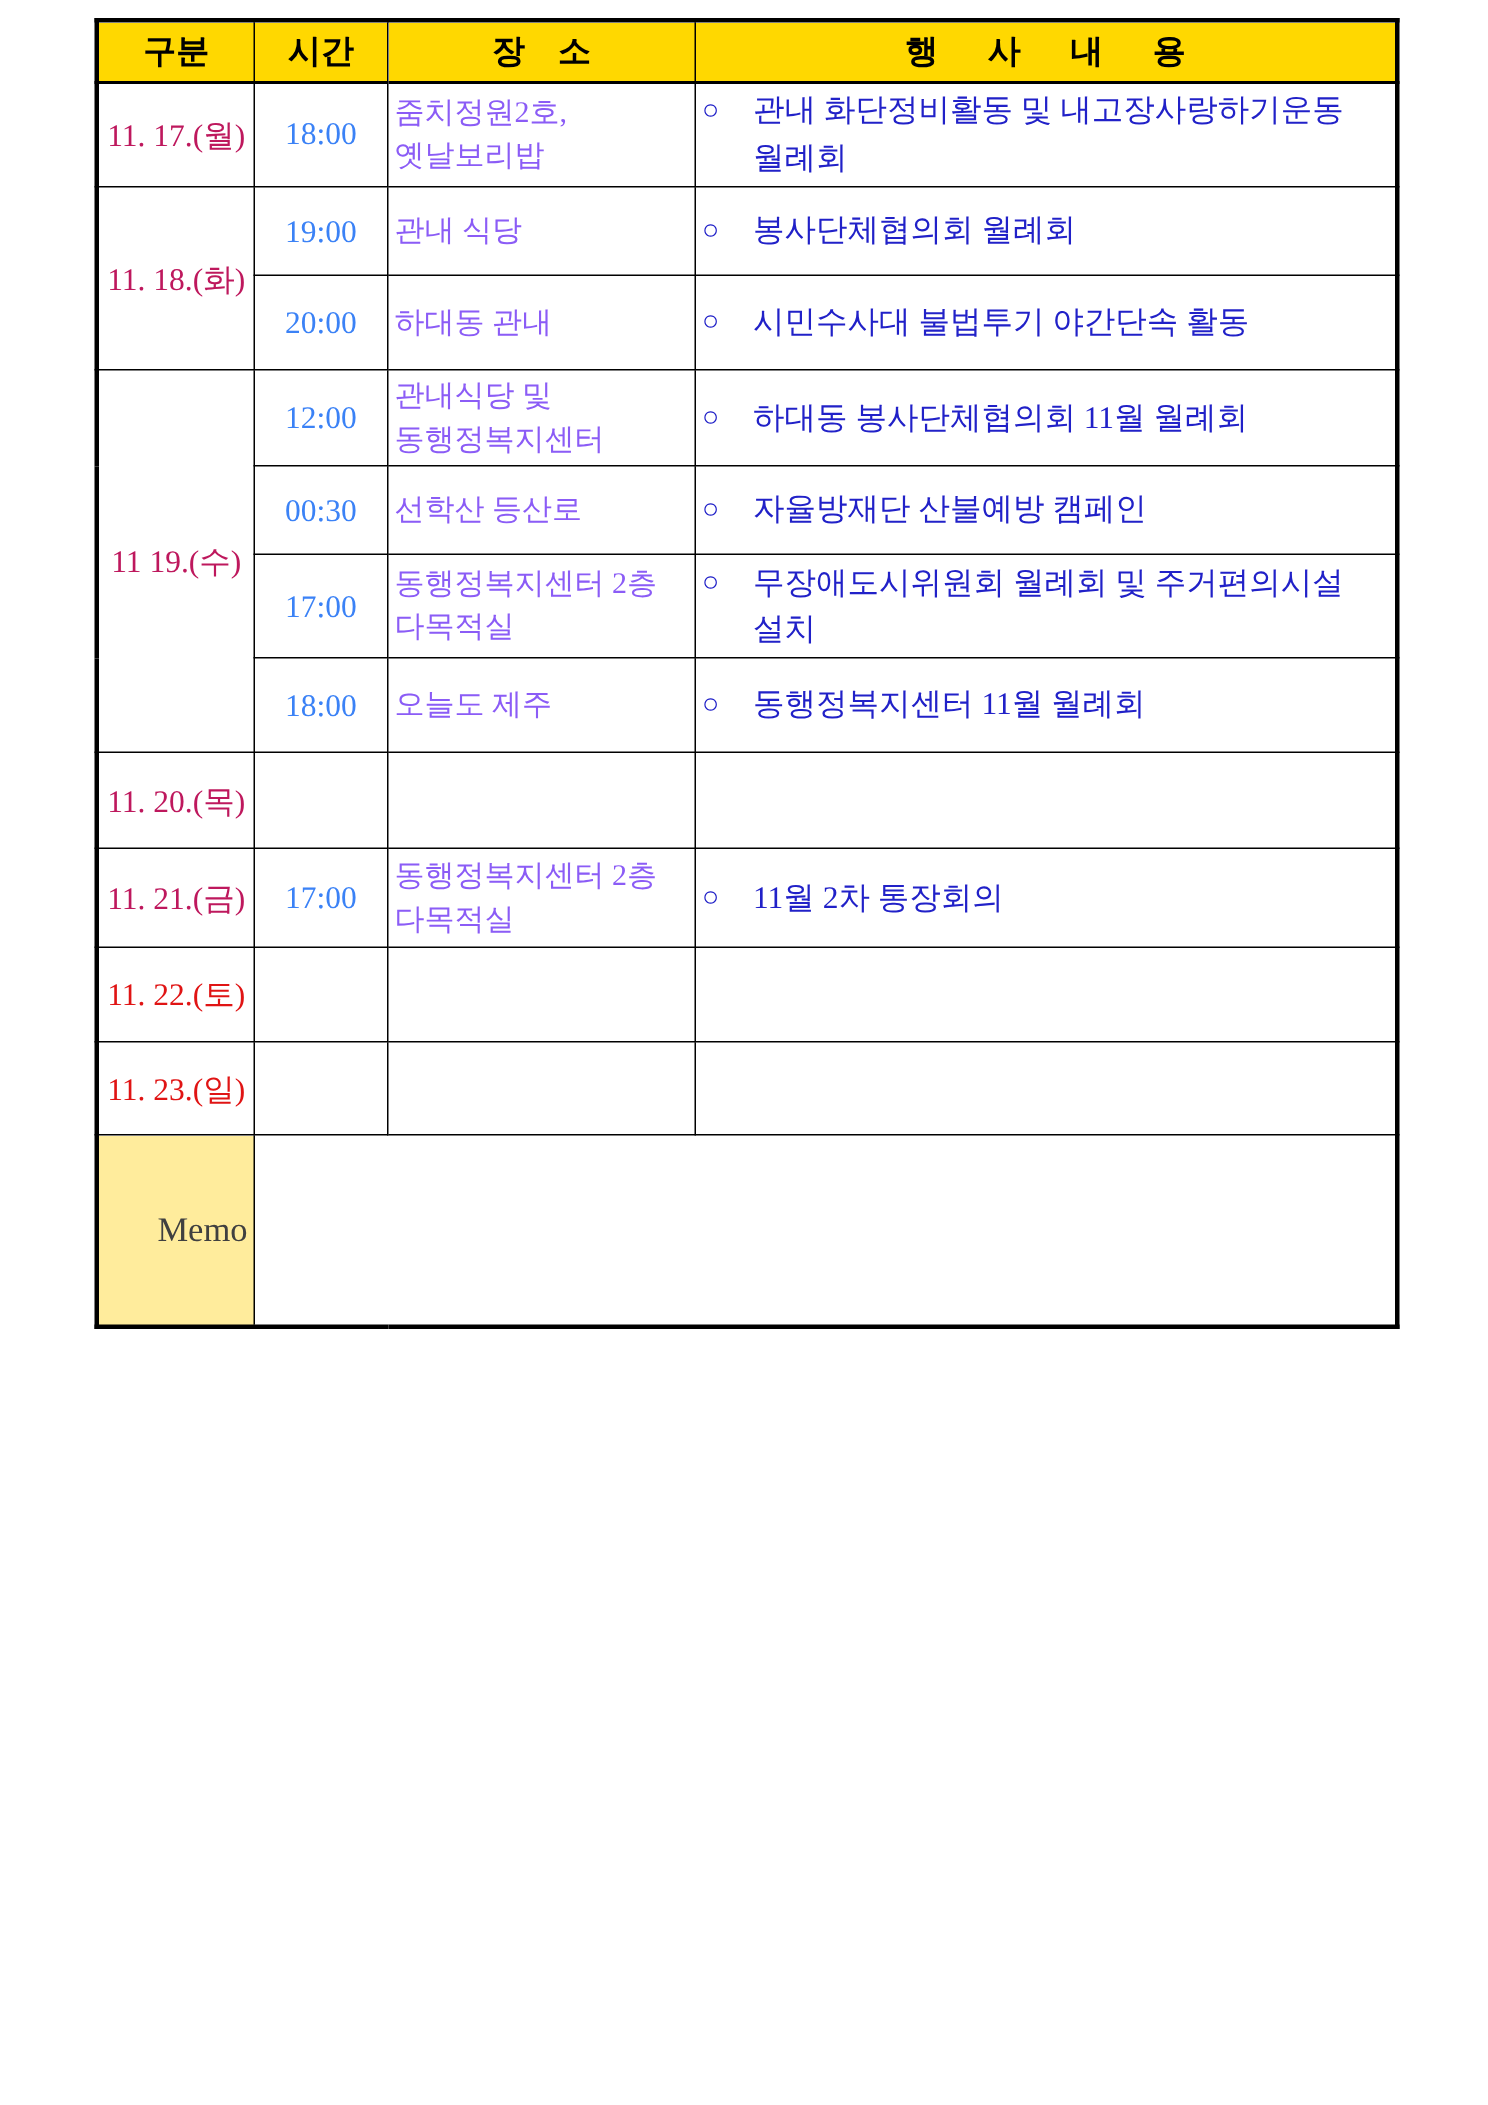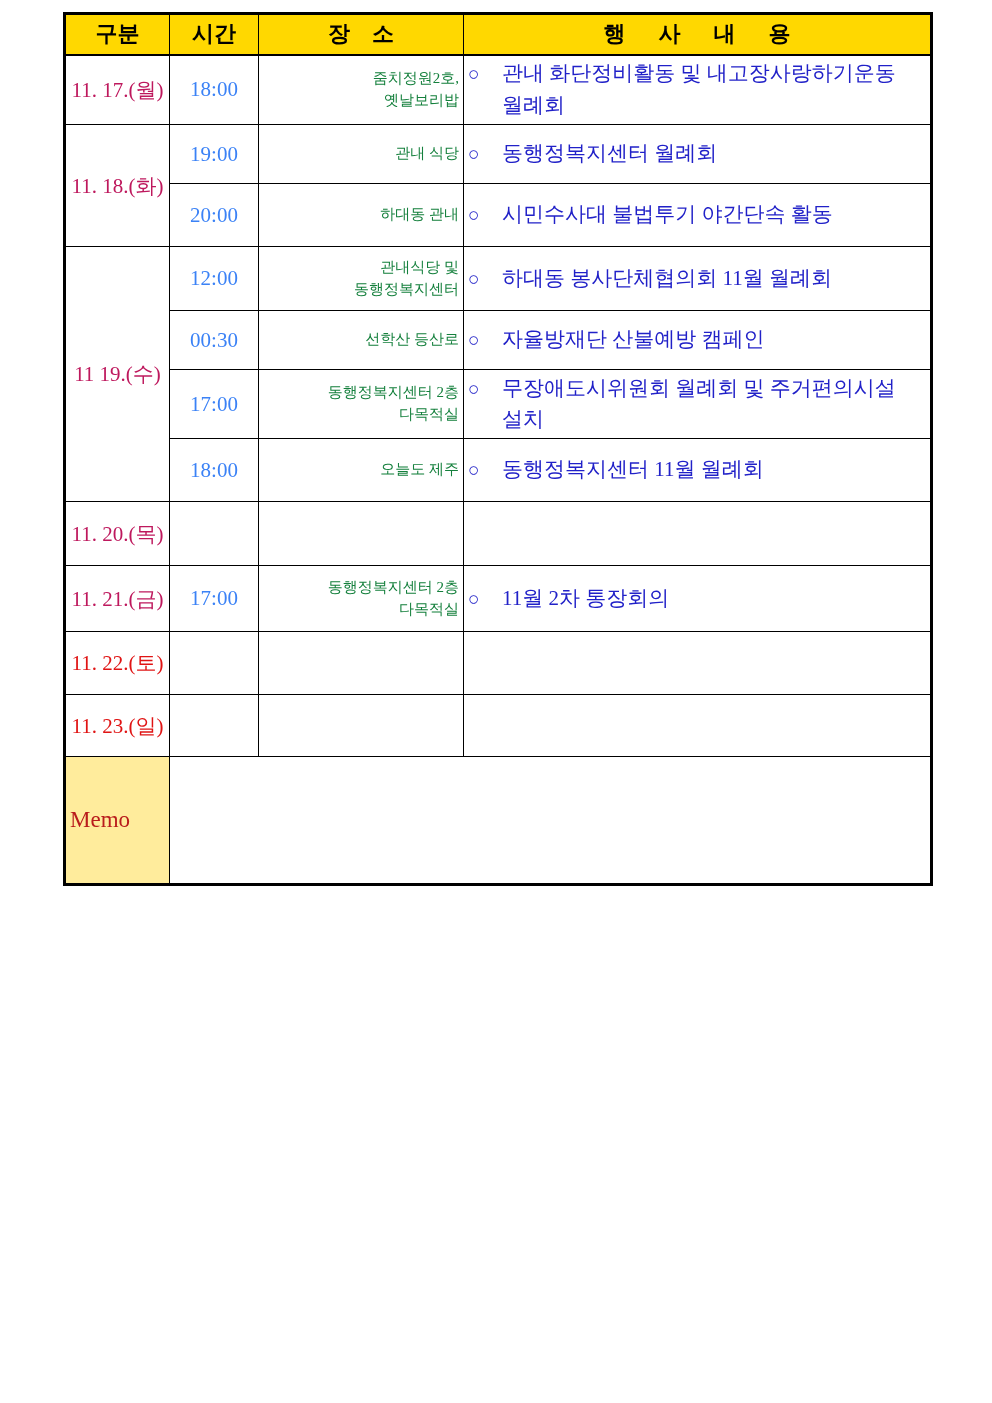--- a/index.html
+++ b/index.html
@@ -63,23 +63,23 @@
     color: #be185d;
     white-space: nowrap;
   }
   td.date-cell.weekend { color: #e01414; margin-left: 15px; }
   td.time-cell {
     text-align: center;
     font-size: 21px;
     color: #3b82f6;
   }
   td.place-cell {
-    text-align: right;
-    font-size: 15px;
-    color: #15803d;
+    text-align: left;
+    font-size: 20px;
+    color: #8b5cf6;
     line-height: 1.45;
   }
   .place-text { white-space: pre-line; display: inline-block; }
   td.event-cell {
     font-size: 21px;
     color: #2121c8;
     padding-left: 10px;
     line-height: 1.5;
   }
   .event-line { display: flex; align-items: flex-start; }
@@ -88,23 +88,23 @@
     width: 22px;
     margin-right: 12px;
     font-size: 19px;
     line-height: 1.65;
     text-align: left;
   }
   .event-text { white-space: pre-line; }
 
   td.memo-cell {
     background: #ffec9c;
-    text-align: left;
+    text-align: right;
     font-size: 23px;
-    color: #b91c1c;
+    color: #404040;
     font-family: "Liberation Serif", "DejaVu Serif", serif;
   }
 
   
   tr.tr-header  { height: 41px; }
   tr.tr-mon     { height: 70px; }
   tr.tr-tue1    { height: 59px; }
   tr.tr-tue2    { height: 63px; }
   tr.tr-wed1    { height: 64px; }
   tr.tr-wed2    { height: 59px; }
@@ -153,21 +153,21 @@
       </td>
     </tr>
 
     <tr class="tr-tue1">
       <td class="date-cell" rowspan="2">11. 18.(화)</td>
       <td class="time-cell">19:00</td>
       <td class="place-cell"><span class="place-text">관내 식당</span></td>
       <td class="event-cell">
         <div class="event-line">
           <span class="bullet">○</span>
-          <span class="event-text">동행정복지센터 월례회</span>
+          <span class="event-text">봉사단체협의회 월례회</span>
         </div>
       </td>
     </tr>
     <tr class="tr-tue2">
       <td class="time-cell">20:00</td>
       <td class="place-cell"><span class="place-text">하대동 관내</span></td>
       <td class="event-cell">
         <div class="event-line">
           <span class="bullet">○</span>
           <span class="event-text">시민수사대 불법투기 야간단속 활동</span>

